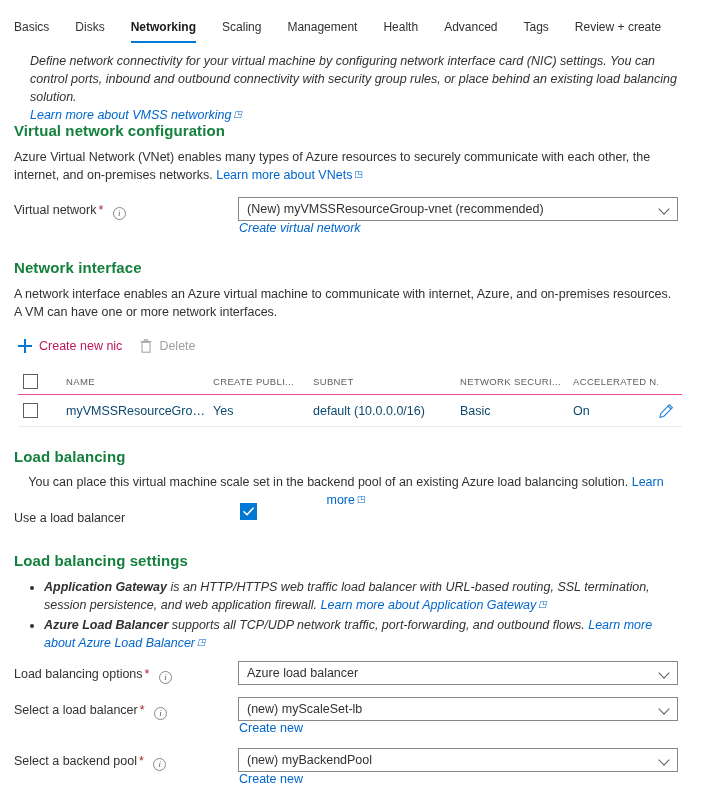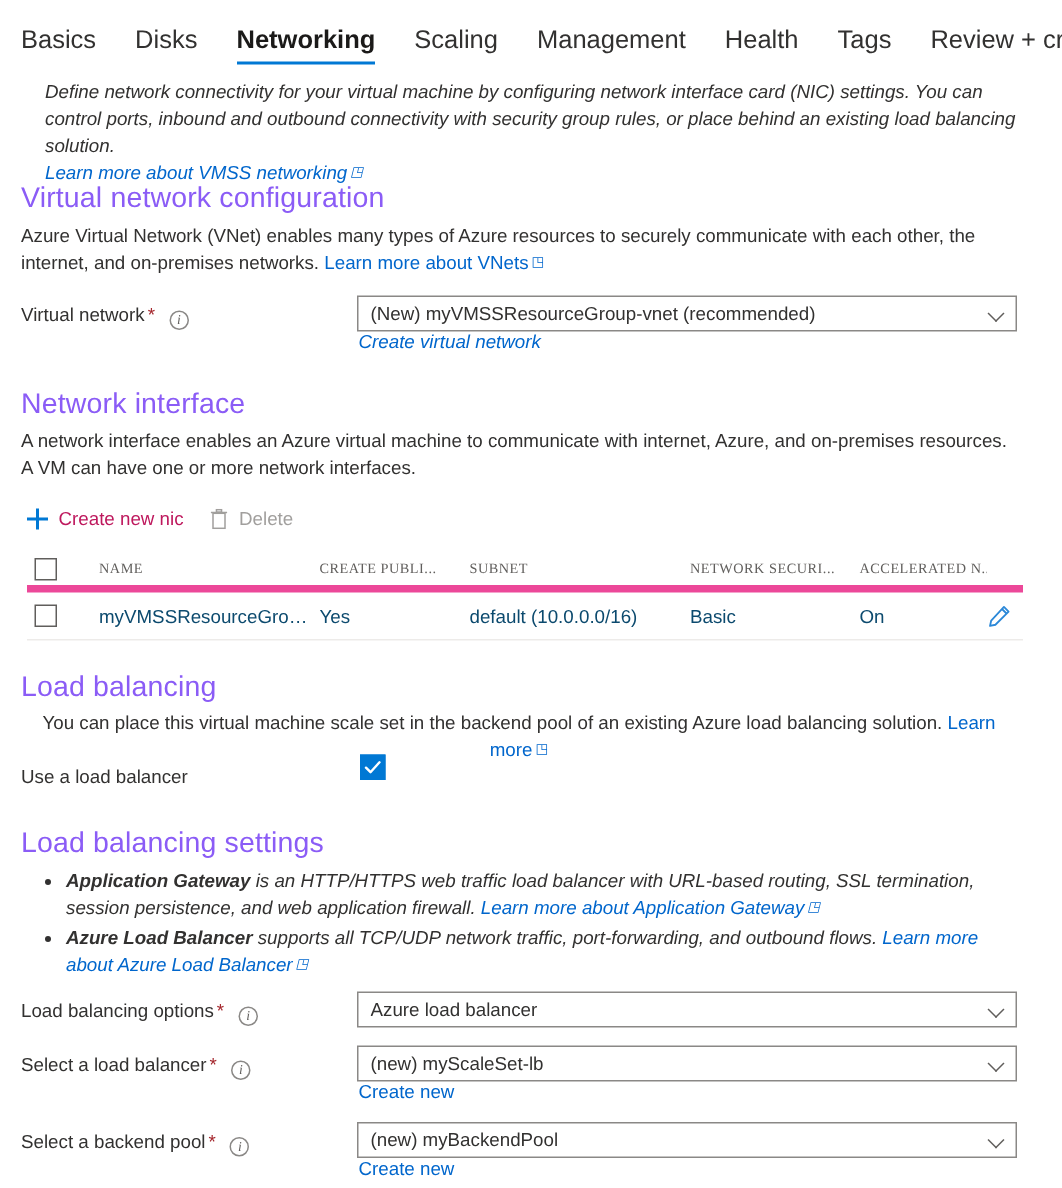--- a/index.html
+++ b/index.html
@@ -12,21 +12,21 @@
     overflow: hidden;
   }
   .page { position: relative; width: 708px; height: 792px; }
 
   
   .tabbar {
     position: absolute; left: 14px; top: 14px; right: 0;
     display: flex; align-items: flex-start; gap: 0;
   }
   .tab {
-    font-size: 17px; color: #323130; padding: 4px 13px 9px 13px;
+    font-size: 12px; color: #323130; padding: 4px 13px 9px 13px;
     white-space: nowrap; cursor: pointer; position: relative;
     line-height: 18px;
   }
   .tab:first-child { padding-left: 0; }
   .tab.active { font-weight: bold; color: #1b1a19; }
   .tab.active::after {
     content: ""; position: absolute; left: 13px; right: 13px; bottom: 2px;
     height: 2px; background: #0078d4;
   }
   .tab:first-child.active::after { left: 0; }
@@ -36,21 +36,21 @@
     position: absolute; left: 30px; top: 52px; width: 662px;
     font-size: 12.5px; line-height: 18px; color: #323130; font-style: italic;
   }
   a.link, .link {
     color: #0066cc; text-decoration: none; cursor: pointer;
   }
   .ext { font-size: 9px; display: inline-block; transform: translateY(-2px); margin-left: 2px; }
 
   h2.section {
     position: absolute; left: 14px; margin: 0;
-    font-size: 19px; font-weight: normal; color: #8b5cf6; letter-spacing: .1px;
+    font-size: 15px; font-weight: bold; color: #15803d; letter-spacing: .1px;
   }
   .para {
     position: absolute; left: 14px; font-size: 12.5px; line-height: 18px; color: #323130;
   }
 
   
   .field-label {
     position: absolute; left: 14px; font-size: 12.5px; color: #323130;
     white-space: nowrap; line-height: 16px;
   }
@@ -90,21 +90,21 @@
   }
   .plus-icon::before { left: 0; top: 6px; width: 14px; height: 1.6px; }
   .plus-icon::after { left: 6.2px; top: 0; width: 1.6px; height: 14px; }
   .trash-icon { width: 12px; height: 14px; flex: none; }
 
   
   .tbl { position: absolute; left: 18px; top: 369px; width: 664px; }
   .tbl .thead, .tbl .trow { display: flex; align-items: center; }
   .tbl .thead { height: 26px; }
   .tbl .trow { height: 32px; }
-  .tbl .thead { border-bottom: 5px solid #ec4899; font-family: Liberation Serif, serif; }
+  .tbl .thead { border-bottom: 1px solid #ec4899; }
   .tbl .trow { border-bottom: 1px solid #edebe9; }
   .cb {
     width: 15px; height: 15px; border: 1px solid #605e5c; background: #fff;
     flex: none; cursor: pointer;
   }
   .c-check { width: 48px; display: flex; align-items: center; padding-left: 5px; flex: none; }
   .c-name { width: 147px; flex: none; }
   .c-pub  { width: 100px; flex: none; }
   .c-sub  { width: 147px; flex: none; }
   .c-nsg  { width: 113px; flex: none; }
@@ -140,20 +140,21 @@
 
 <div class="page">
 
   <div class="tabbar">
     <div class="tab"><span>Basics</span></div>
     <div class="tab"><span>Disks</span></div>
     <div class="tab active"><span>Networking</span></div>
     <div class="tab"><span>Scaling</span></div>
     <div class="tab"><span>Management</span></div>
     <div class="tab"><span>Health</span></div>
+    <div class="tab"><span>Advanced</span></div>
     <div class="tab"><span>Tags</span></div>
     <div class="tab"><span>Review + create</span></div>
   </div>
 
   <div class="intro">
     <span>Define network connectivity for your virtual machine by configuring network interface card (NIC) settings. You can control ports, inbound and outbound connectivity with security group rules, or place behind an existing load balancing solution.</span><br>
     <span class="link"><span>Learn more about VMSS networking</span><span class="ext">◳</span></span>
   </div>
 
   <h2 class="section" style="top:122px;">Virtual network configuration</h2>

